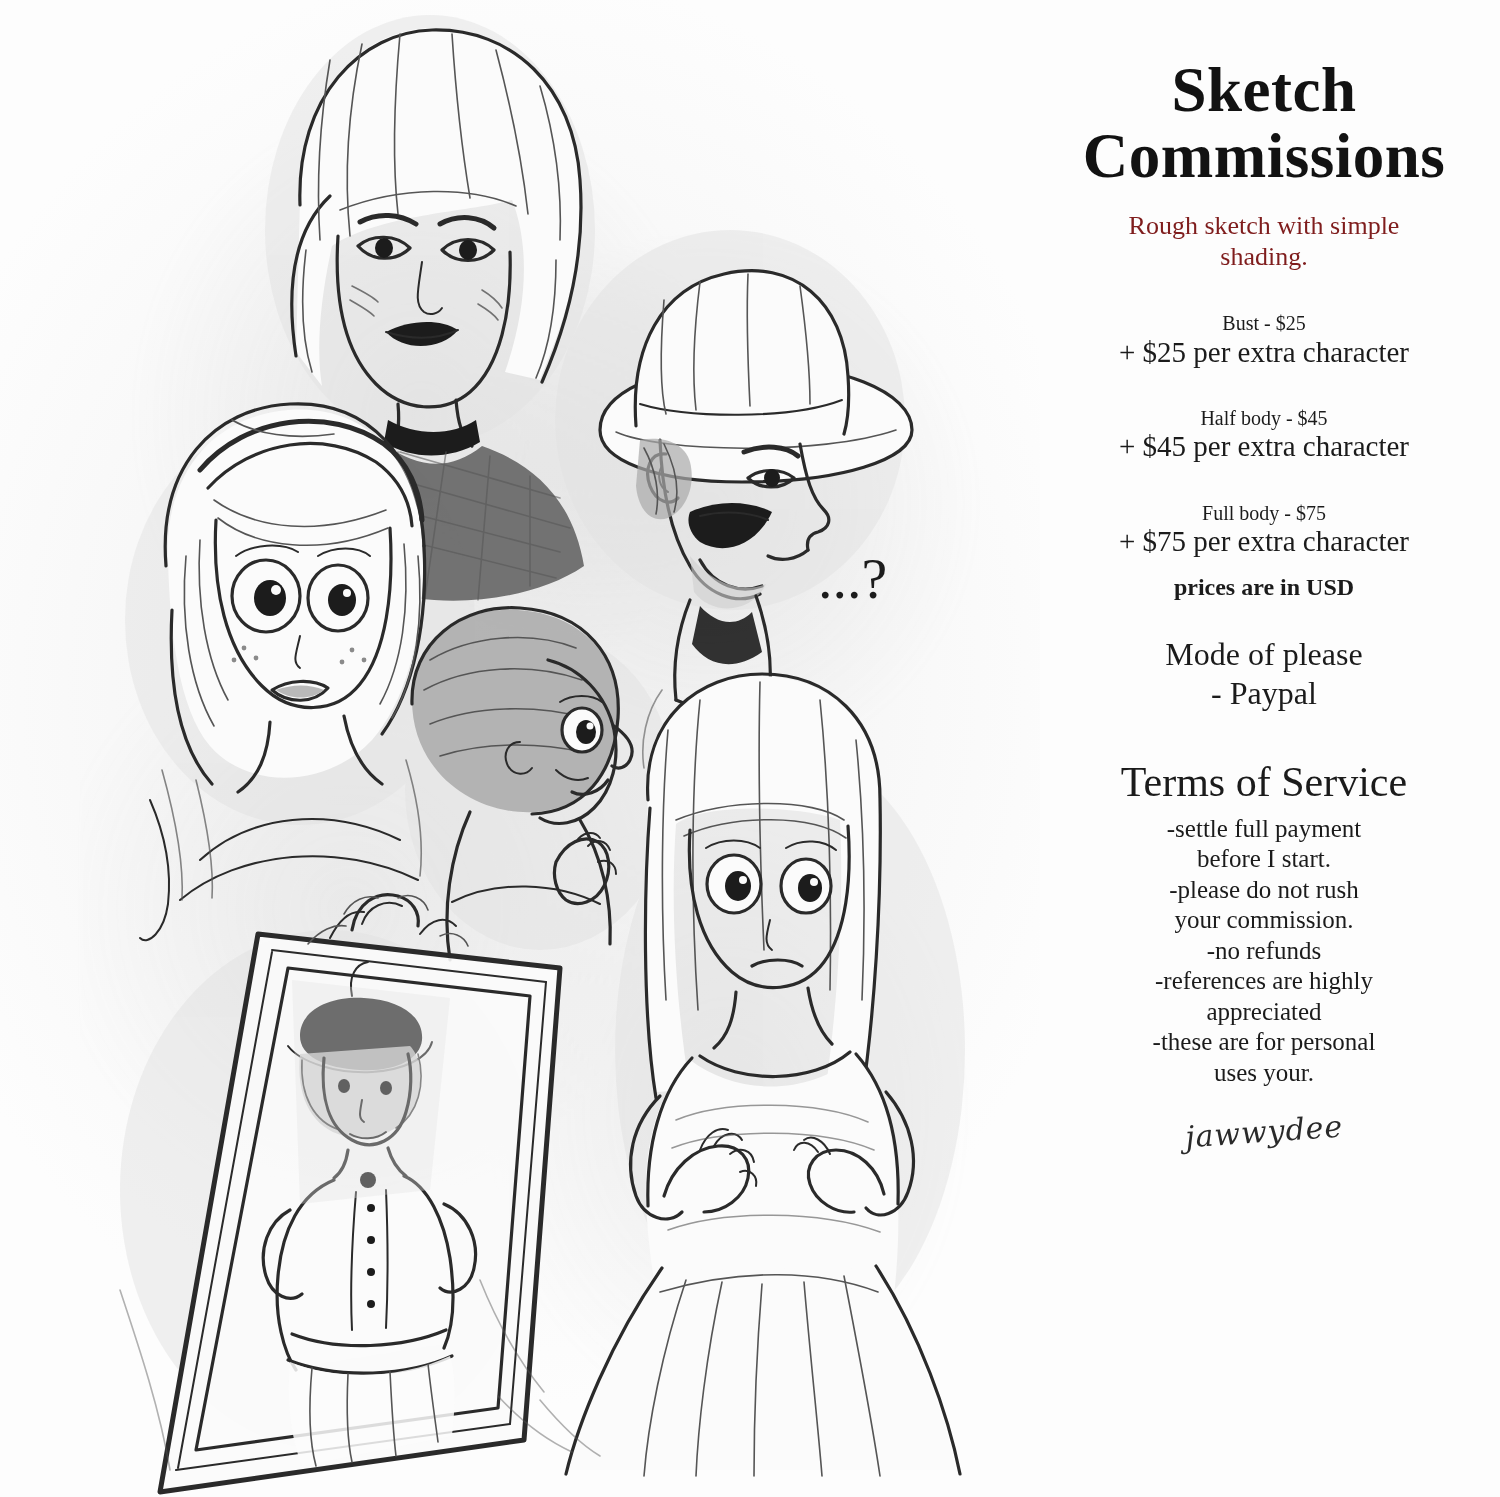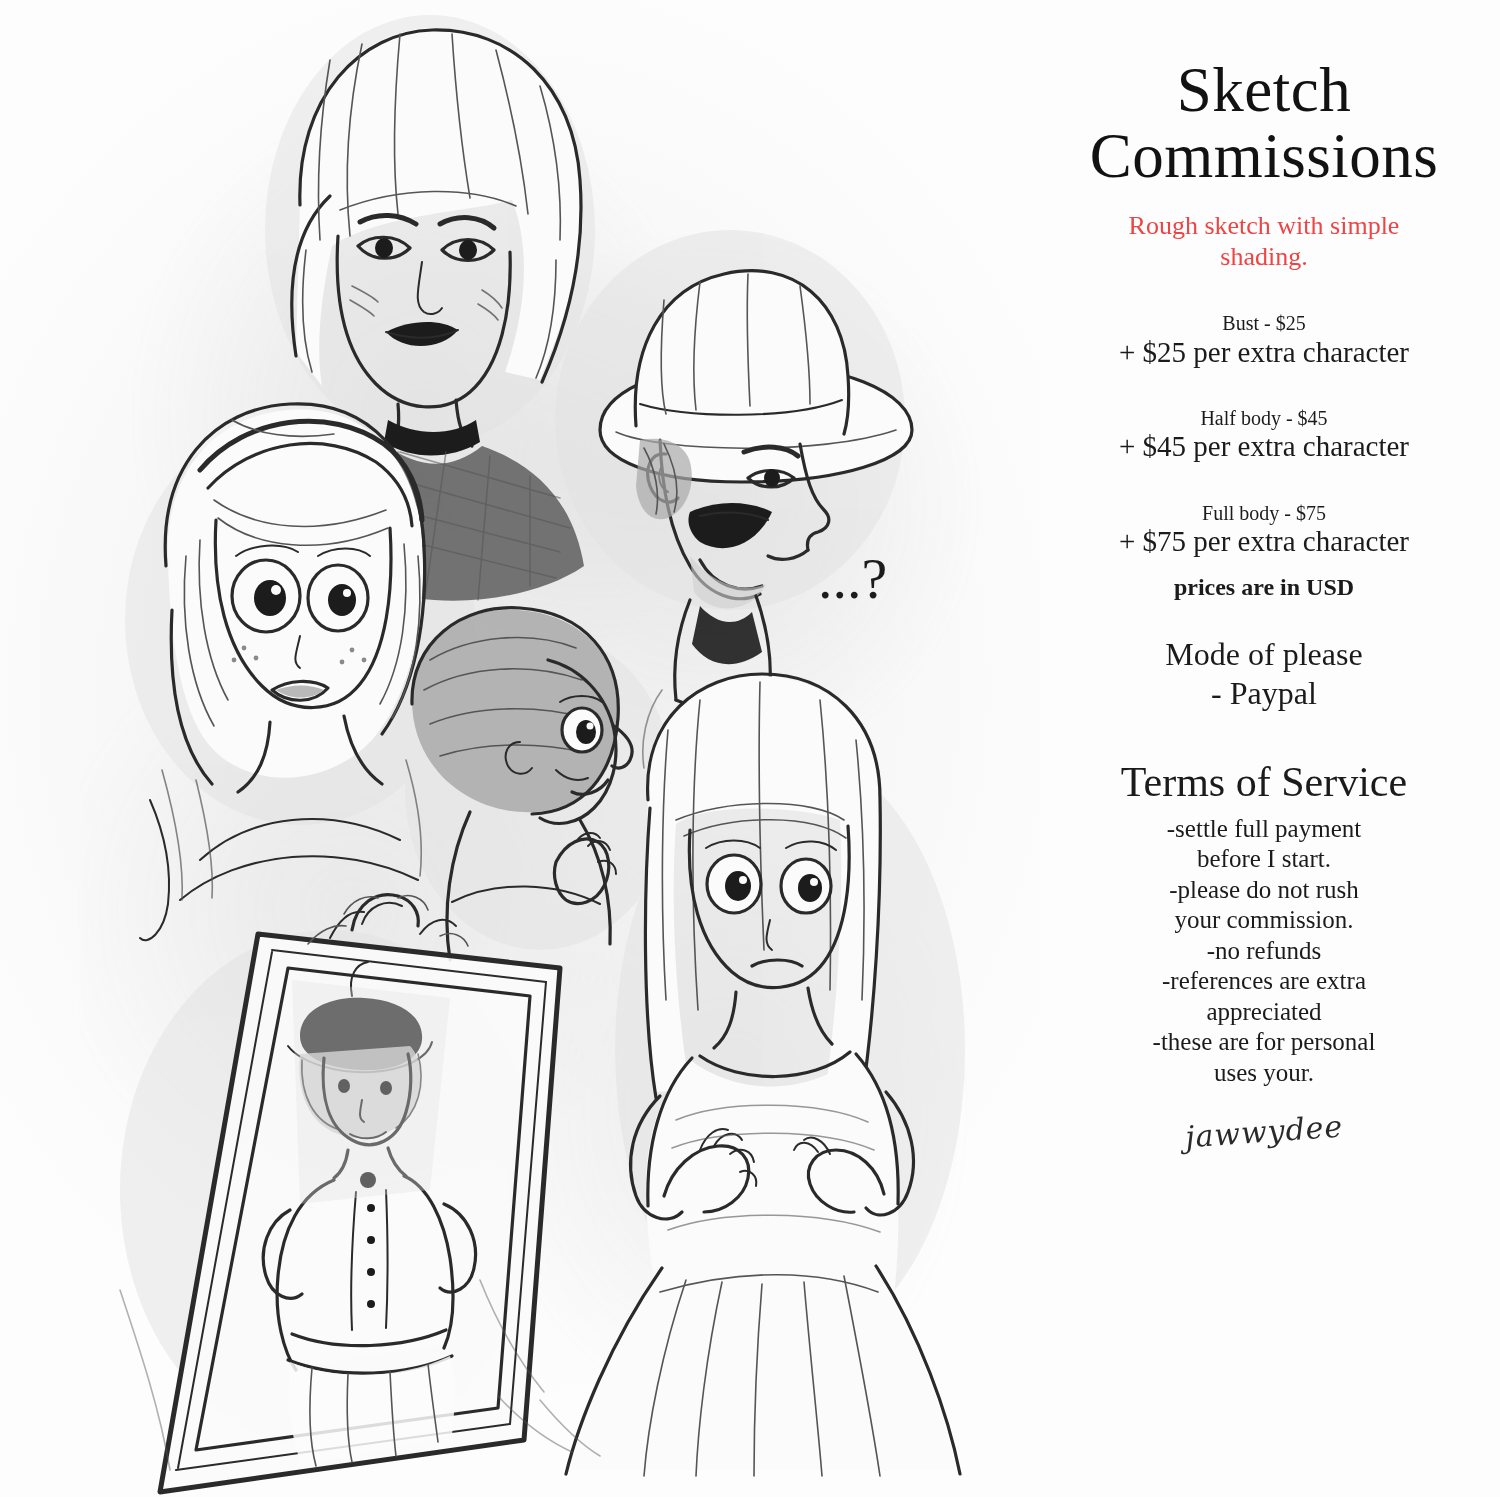--- a/index.html
+++ b/index.html
@@ -70,29 +70,29 @@
     padding: 58px 30px 20px 18px;
     text-align: center;
     display: flex;
     flex-direction: column;
     align-items: center;
   }
   .title {
     font-size: 63px;
     line-height: 1.04;
     letter-spacing: 0.5px;
-    font-weight: 400;
+    font-weight: 700;
     margin: 0;
     color: #121212;
   }
   .subtitle {
     font-size: 26px;
     line-height: 1.18;
     margin: 22px 0 0 0;
-    color: #ef4444;
+    color: #7f1d1d;
     max-width: 360px;
   }
   .price-block {
     margin-top: 40px;
   }
   .price-block + .price-block { margin-top: 38px; }
   .price-line-1 {
     font-size: 20px;
     line-height: 1.12;
   }
@@ -545,21 +545,21 @@
       <div>- Paypal</div>
     </div>
 
     <div class="tos-title">Terms of Service</div>
     <div class="tos-list">
       <div>-settle full payment</div>
       <div>before I start.</div>
       <div>-please do not rush</div>
       <div>your commission.</div>
       <div>-no refunds</div>
-      <div>-references are extra</div>
+      <div>-references are highly</div>
       <div>appreciated</div>
       <div>-these are for personal</div>
       <div>uses your.</div>
     </div>
 
 
     <div class="signature">jawwydee</div>
   </div>
 </div>
 

